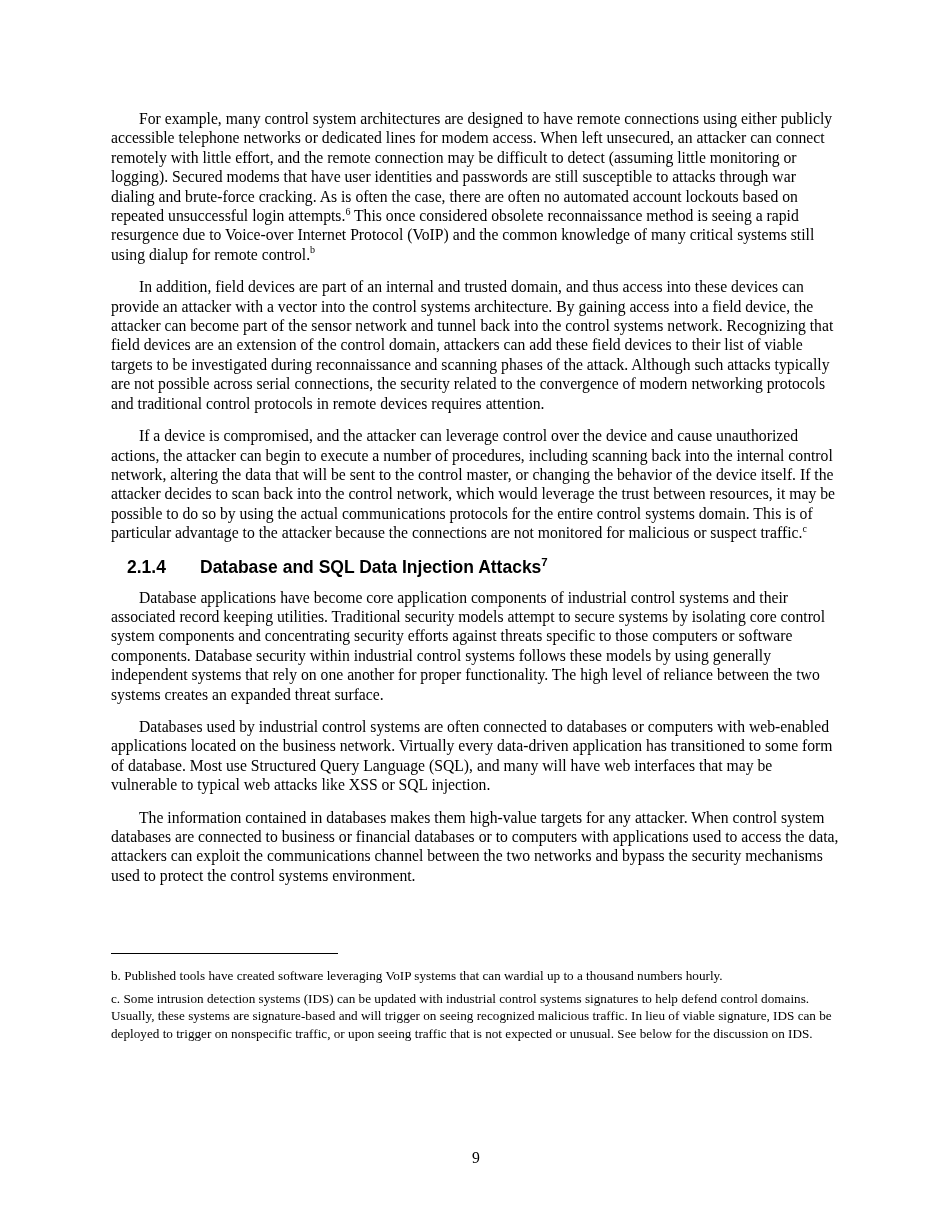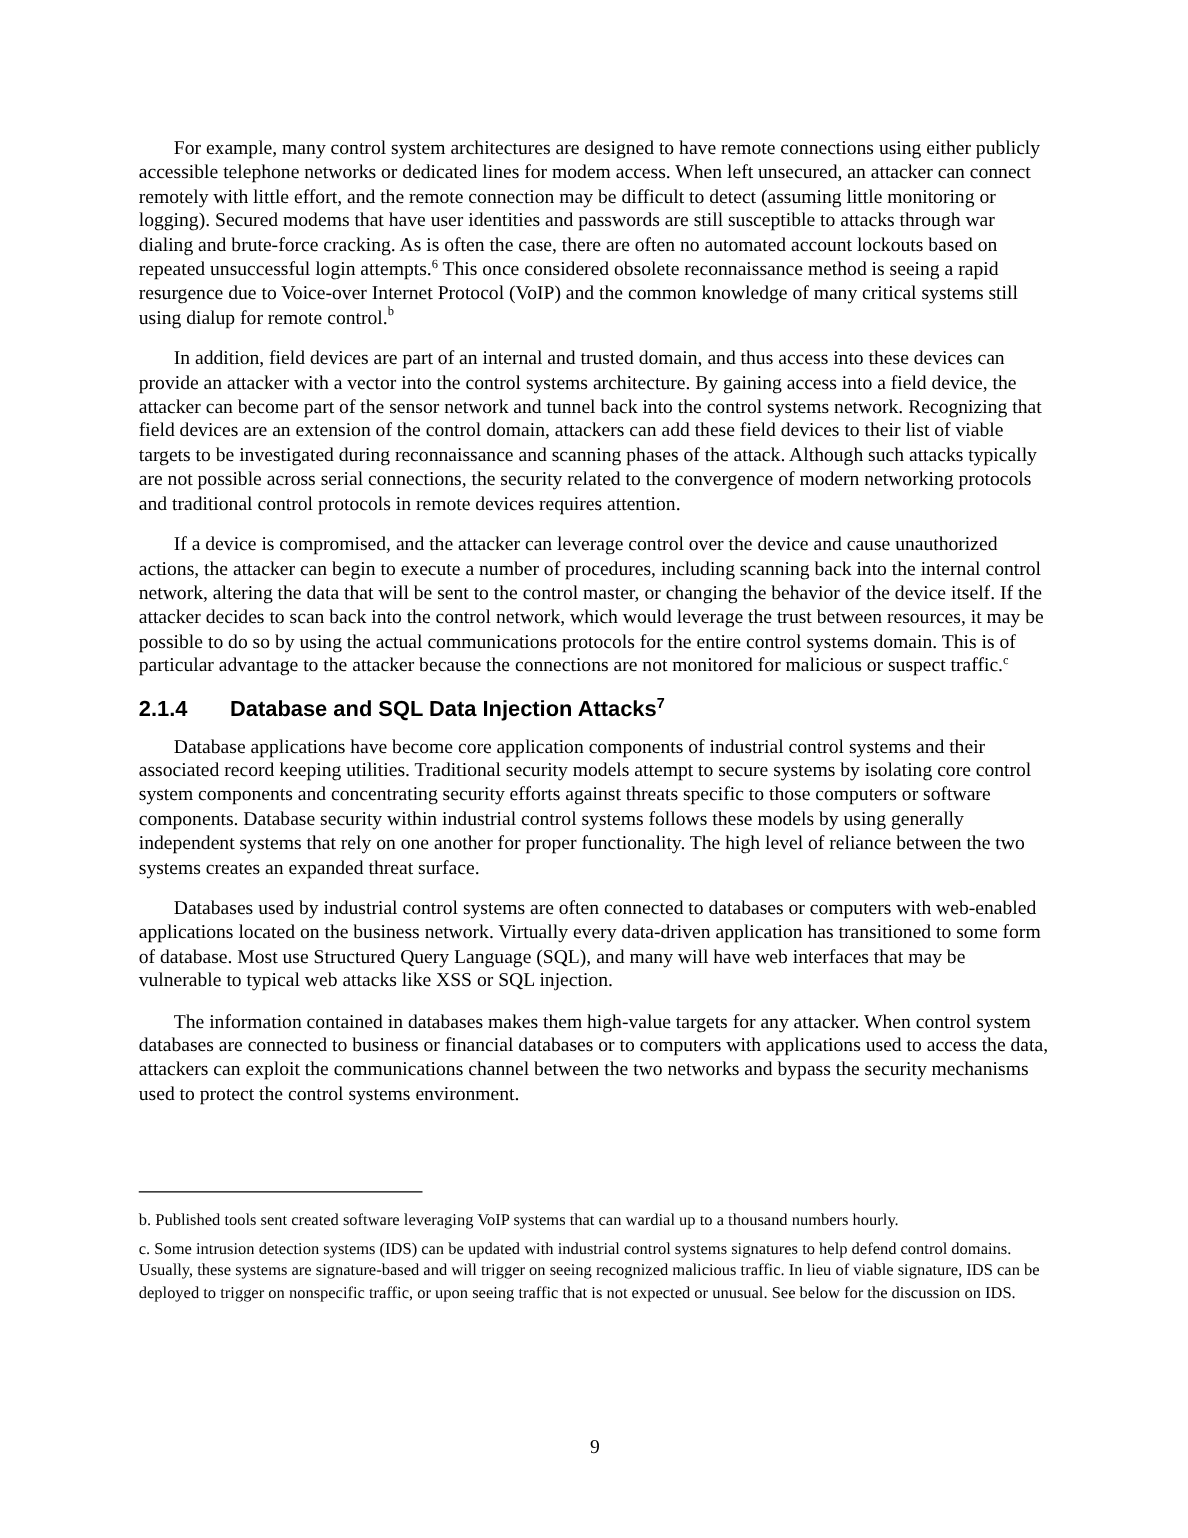--- a/index.html
+++ b/index.html
@@ -33,21 +33,21 @@
     line-height: 0;
     vertical-align: baseline;
     position: relative;
     top: -6.5px;
   }
   h2.section-heading {
     font-family: "Liberation Sans", sans-serif;
     font-weight: bold;
     font-size: 17.5px;
     line-height: 22px;
-    margin: 8px 0 10px 0;
+    margin: 8px 0 10px 16px;
   }
   h2 .h-num {
     display: inline-block;
     width: 73px;
   }
   h2 sup.fn-ref {
     font-size: 11.5px;
     top: -7px;
   }
   .footnotes {
@@ -90,20 +90,20 @@
     <h2 class="section-heading"><span class="h-num">2.1.4</span><span>Database and SQL Data Injection Attacks</span><sup class="fn-ref">7</sup></h2>
 
     <p class="body-par"><span>Database applications have become core application components of industrial control systems and their associated record keeping utilities. Traditional security models attempt to secure systems by isolating core control system components and concentrating security efforts against threats specific to those computers or software components. Database security within industrial control systems follows these models by using generally independent systems that rely on one another for proper functionality. The high level of reliance between the two systems creates an expanded threat surface.</span></p>
 
     <p class="body-par"><span>Databases used by industrial control systems are often connected to databases or computers with web-enabled applications located on the business network. Virtually every data-driven application has transitioned to some form of database. Most use Structured Query Language (SQL), and many will have web interfaces that may be vulnerable to typical web attacks like XSS or SQL injection.</span></p>
 
     <p class="body-par"><span>The information contained in databases makes them high-value targets for any attacker. When control system databases are connected to business or financial databases or to computers with applications used to access the data, attackers can exploit the communications channel between the two networks and bypass the security mechanisms used to protect the control systems environment.</span></p>
 
     <div class="footnotes">
       <hr class="fn-rule">
-      <p class="footnote">b. Published tools sent created software leveraging VoIP systems that can wardial up to a thousand numbers hourly.</p>
+      <p class="footnote">b. Published tools have created software leveraging VoIP systems that can wardial up to a thousand numbers hourly.</p>
       <p class="footnote">c. Some intrusion detection systems (IDS) can be updated with industrial control systems signatures to help defend control domains. Usually, these systems are signature-based and will trigger on seeing recognized malicious traffic. In lieu of viable signature, IDS can be deployed to trigger on nonspecific traffic, or upon seeing traffic that is not expected or unusual. See below for the discussion on IDS.</p>
     </div>
 
   </div>
 
   <div class="page-number">9</div>
 </div>
 
 </body></html>

